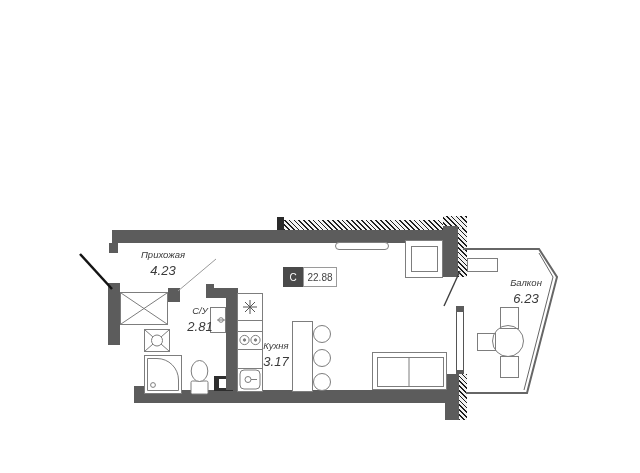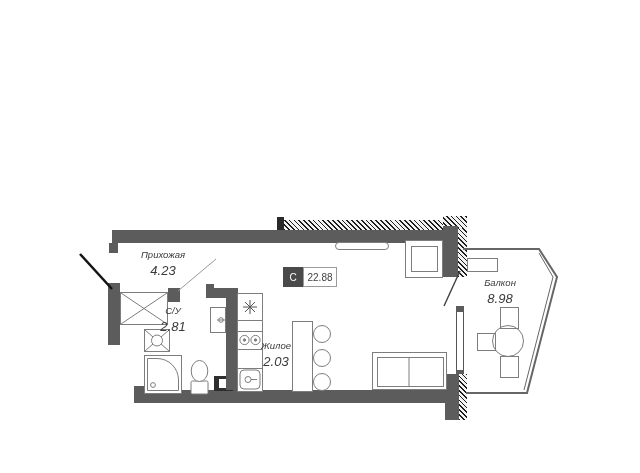--- a/index.html
+++ b/index.html
@@ -140,31 +140,31 @@
 
     <line x1="409" y1="357" x2="409" y2="387" stroke="#7d7d7d" stroke-width="1"></line>
 
     <circle cx="508" cy="341" r="15.5" fill="none" stroke="#7d7d7d" stroke-width="1"></circle>
   </svg>
 
   <div class="label" style="left:163px;top:264px;">
     <span class="name">Прихожая</span>
     <span class="area">4.23</span>
   </div>
-  <div class="label" style="left:173px;top:320px;">
+  <div class="label" style="left:200px;top:320px;">
     <span class="name">С/У</span>
     <span class="area">2.81</span>
   </div>
   <div class="label" style="left:276px;top:355px;">
-    <span class="name">Жилое</span>
-    <span class="area">2.03</span>
+    <span class="name">Кухня</span>
+    <span class="area">3.17</span>
   </div>
-  <div class="label" style="left:500px;top:292px;">
+  <div class="label" style="left:526px;top:292px;">
     <span class="name">Балкон</span>
-    <span class="area">8.98</span>
+    <span class="area">6.23</span>
   </div>
 
   <div id="badge">
     <span class="sec">C</span>
     <span class="val">22.88</span>
   </div>
 
 </div>
 
 </body></html>

